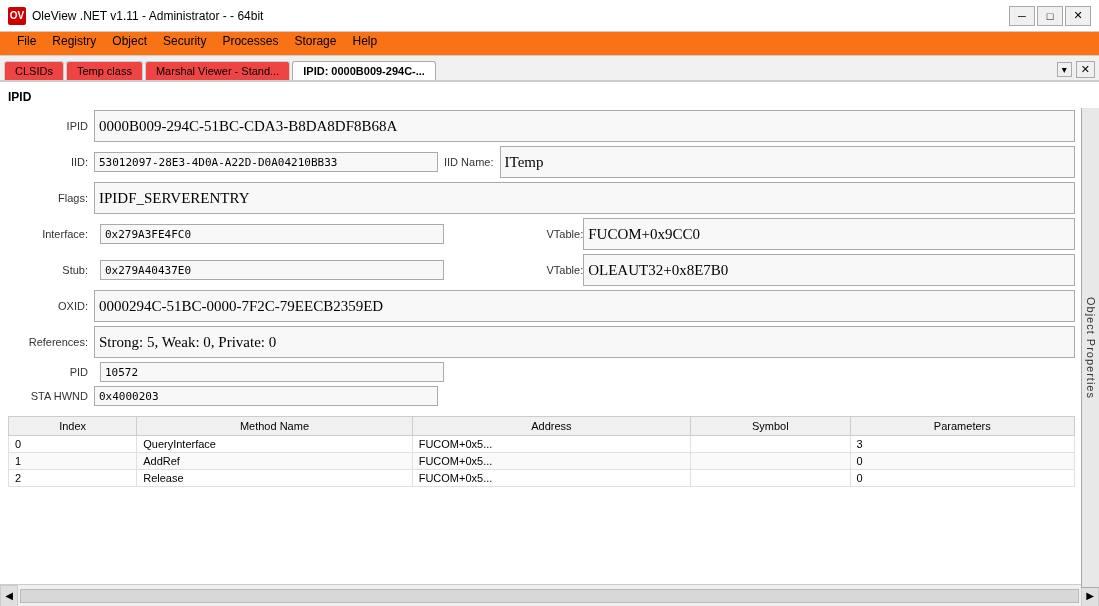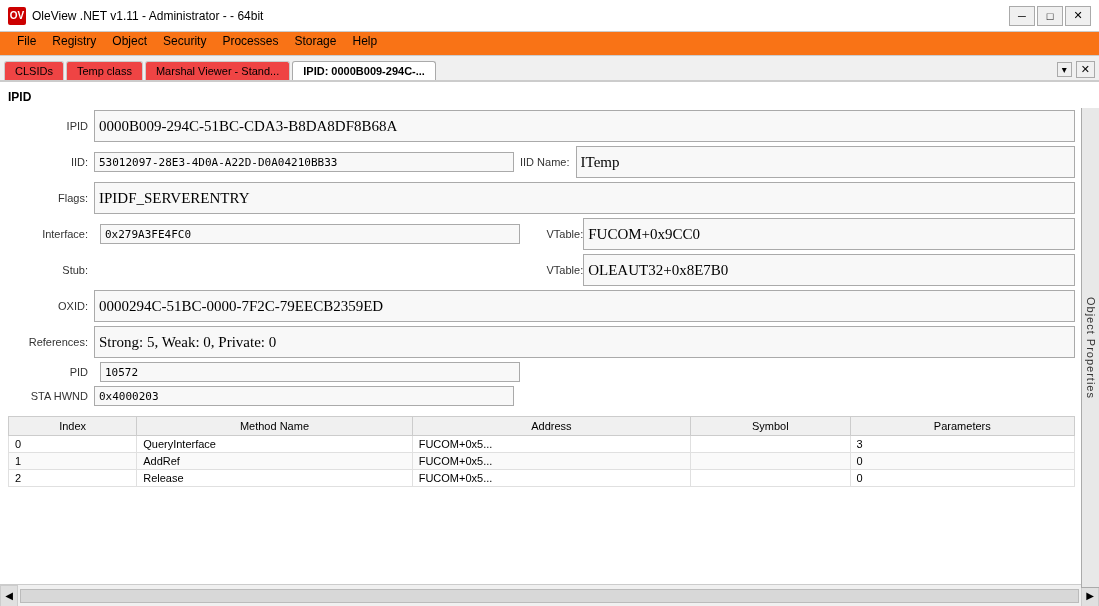--- a/index.html
+++ b/index.html
@@ -175,21 +175,21 @@
     .form-input {
       flex: 1;
       height: 20px;
       border: 1px solid #aaa;
       background: #f8f8f8;
       padding: 15px 4px;
       font-size: 15px;
       font-family: Liberation Serif, serif;
     }
     .form-input-half {
-      width: 420px;
+      width: 344px;
       height: 20px;
       border: 1px solid #aaa;
       background: #f8f8f8;
       padding: 1px 4px;
       font-size: 11px;
       font-family: monospace;
     }
     .inline-label {
       font-size: 11px;
       color: #333;
@@ -328,20 +328,21 @@
       </div>
       <div class="right-part">
         <span class="inline-label">VTable:</span>
         <input class="form-input" type="text" readonly="" value="FUCOM+0x9CC0" style="">
       </div>
     </div>
 
     <div class="two-col">
       <div class="left-part">
         <div class="form-label">Stub:</div>
+        <input class="form-input-half" type="text" readonly="" value="0x279A40437E0" style="">
       </div>
       <div class="right-part">
         <span class="inline-label">VTable:</span>
         <input class="form-input" type="text" readonly="" value="OLEAUT32+0x8E7B0" style="">
       </div>
     </div>
 
     <div class="form-row">
       <div class="form-label">OXID:</div>
       <input class="form-input" type="text" readonly="" value="0000294C-51BC-0000-7F2C-79EECB2359ED" style="">

